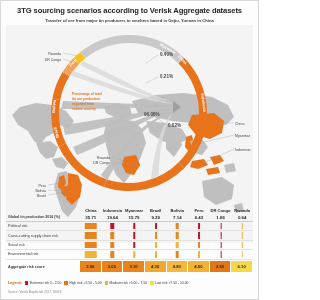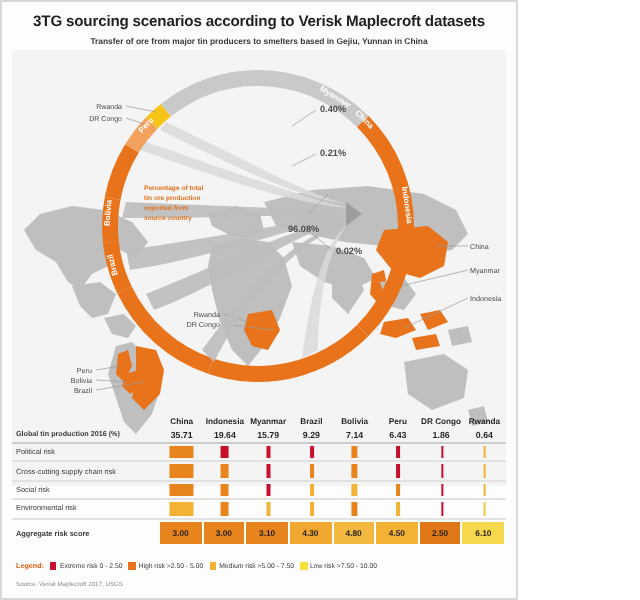--- a/index.html
+++ b/index.html
@@ -112,21 +112,21 @@
   #source {
     position: absolute; left: 8px; top: 290px;
     font-size: 3.1px; color: #8a8a8a;
   }
 </style>
 </head>
 <body>
 
 <div class="frame"></div>
 
-<div id="title">3TG sourcing scenarios according to Verisk Maplecroft datasets</div>
+<div id="title">3TG sourcing scenarios according to Verisk Aggregate datasets</div>
 <div id="subtitle">Transfer of ore from major tin producers to smelters based in Gejiu, Yunnan in China</div>
 
 <div id="panel">
 
   <svg id="mapsvg" width="247" height="218" viewBox="0 0 247 218">
 
     <path d="M6,90 L14,82 L30,78 L46,80 L60,86 L68,96 L62,104 L54,100 L48,108 L40,112 L34,120 L28,116 L22,106 L12,100 Z" fill="#BFBFBF"></path>
     <path d="M30,118 L44,116 L52,122 L48,132 L40,134 L34,128 Z" fill="#BFBFBF"></path>
     <path d="M46,134 L56,132 L62,138 L58,144 L50,142 Z" fill="#BFBFBF"></path>
 

